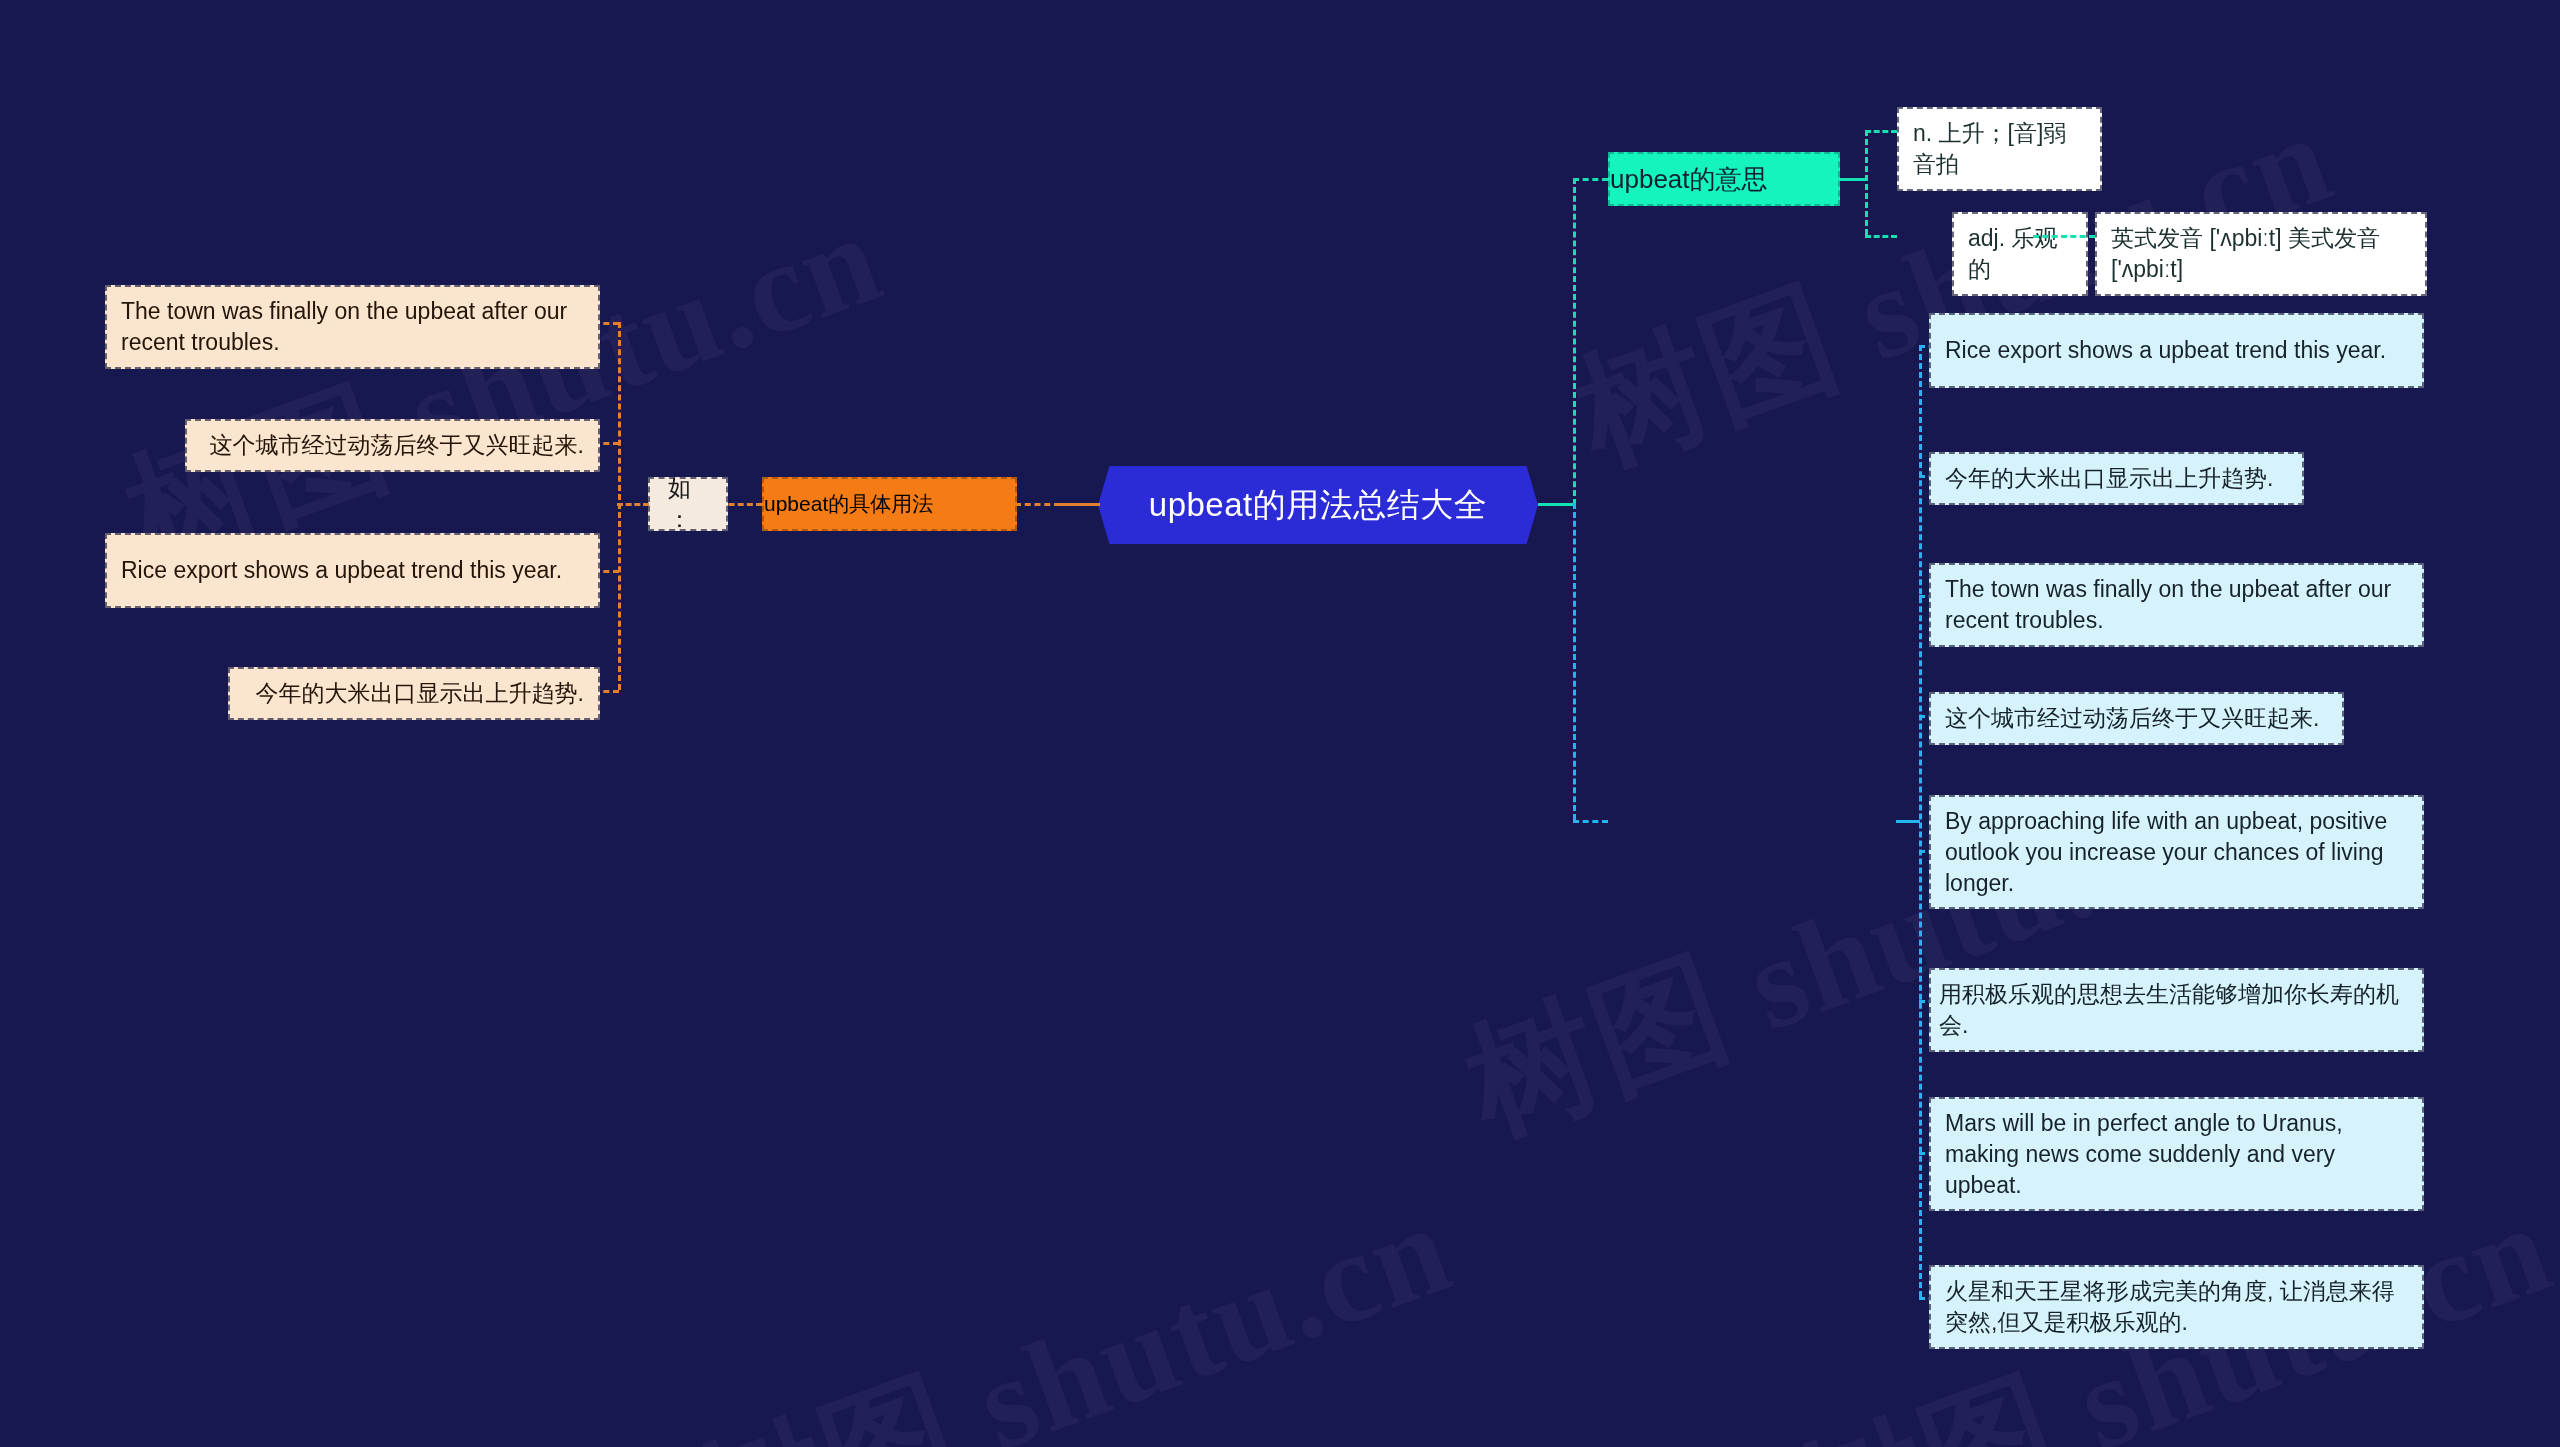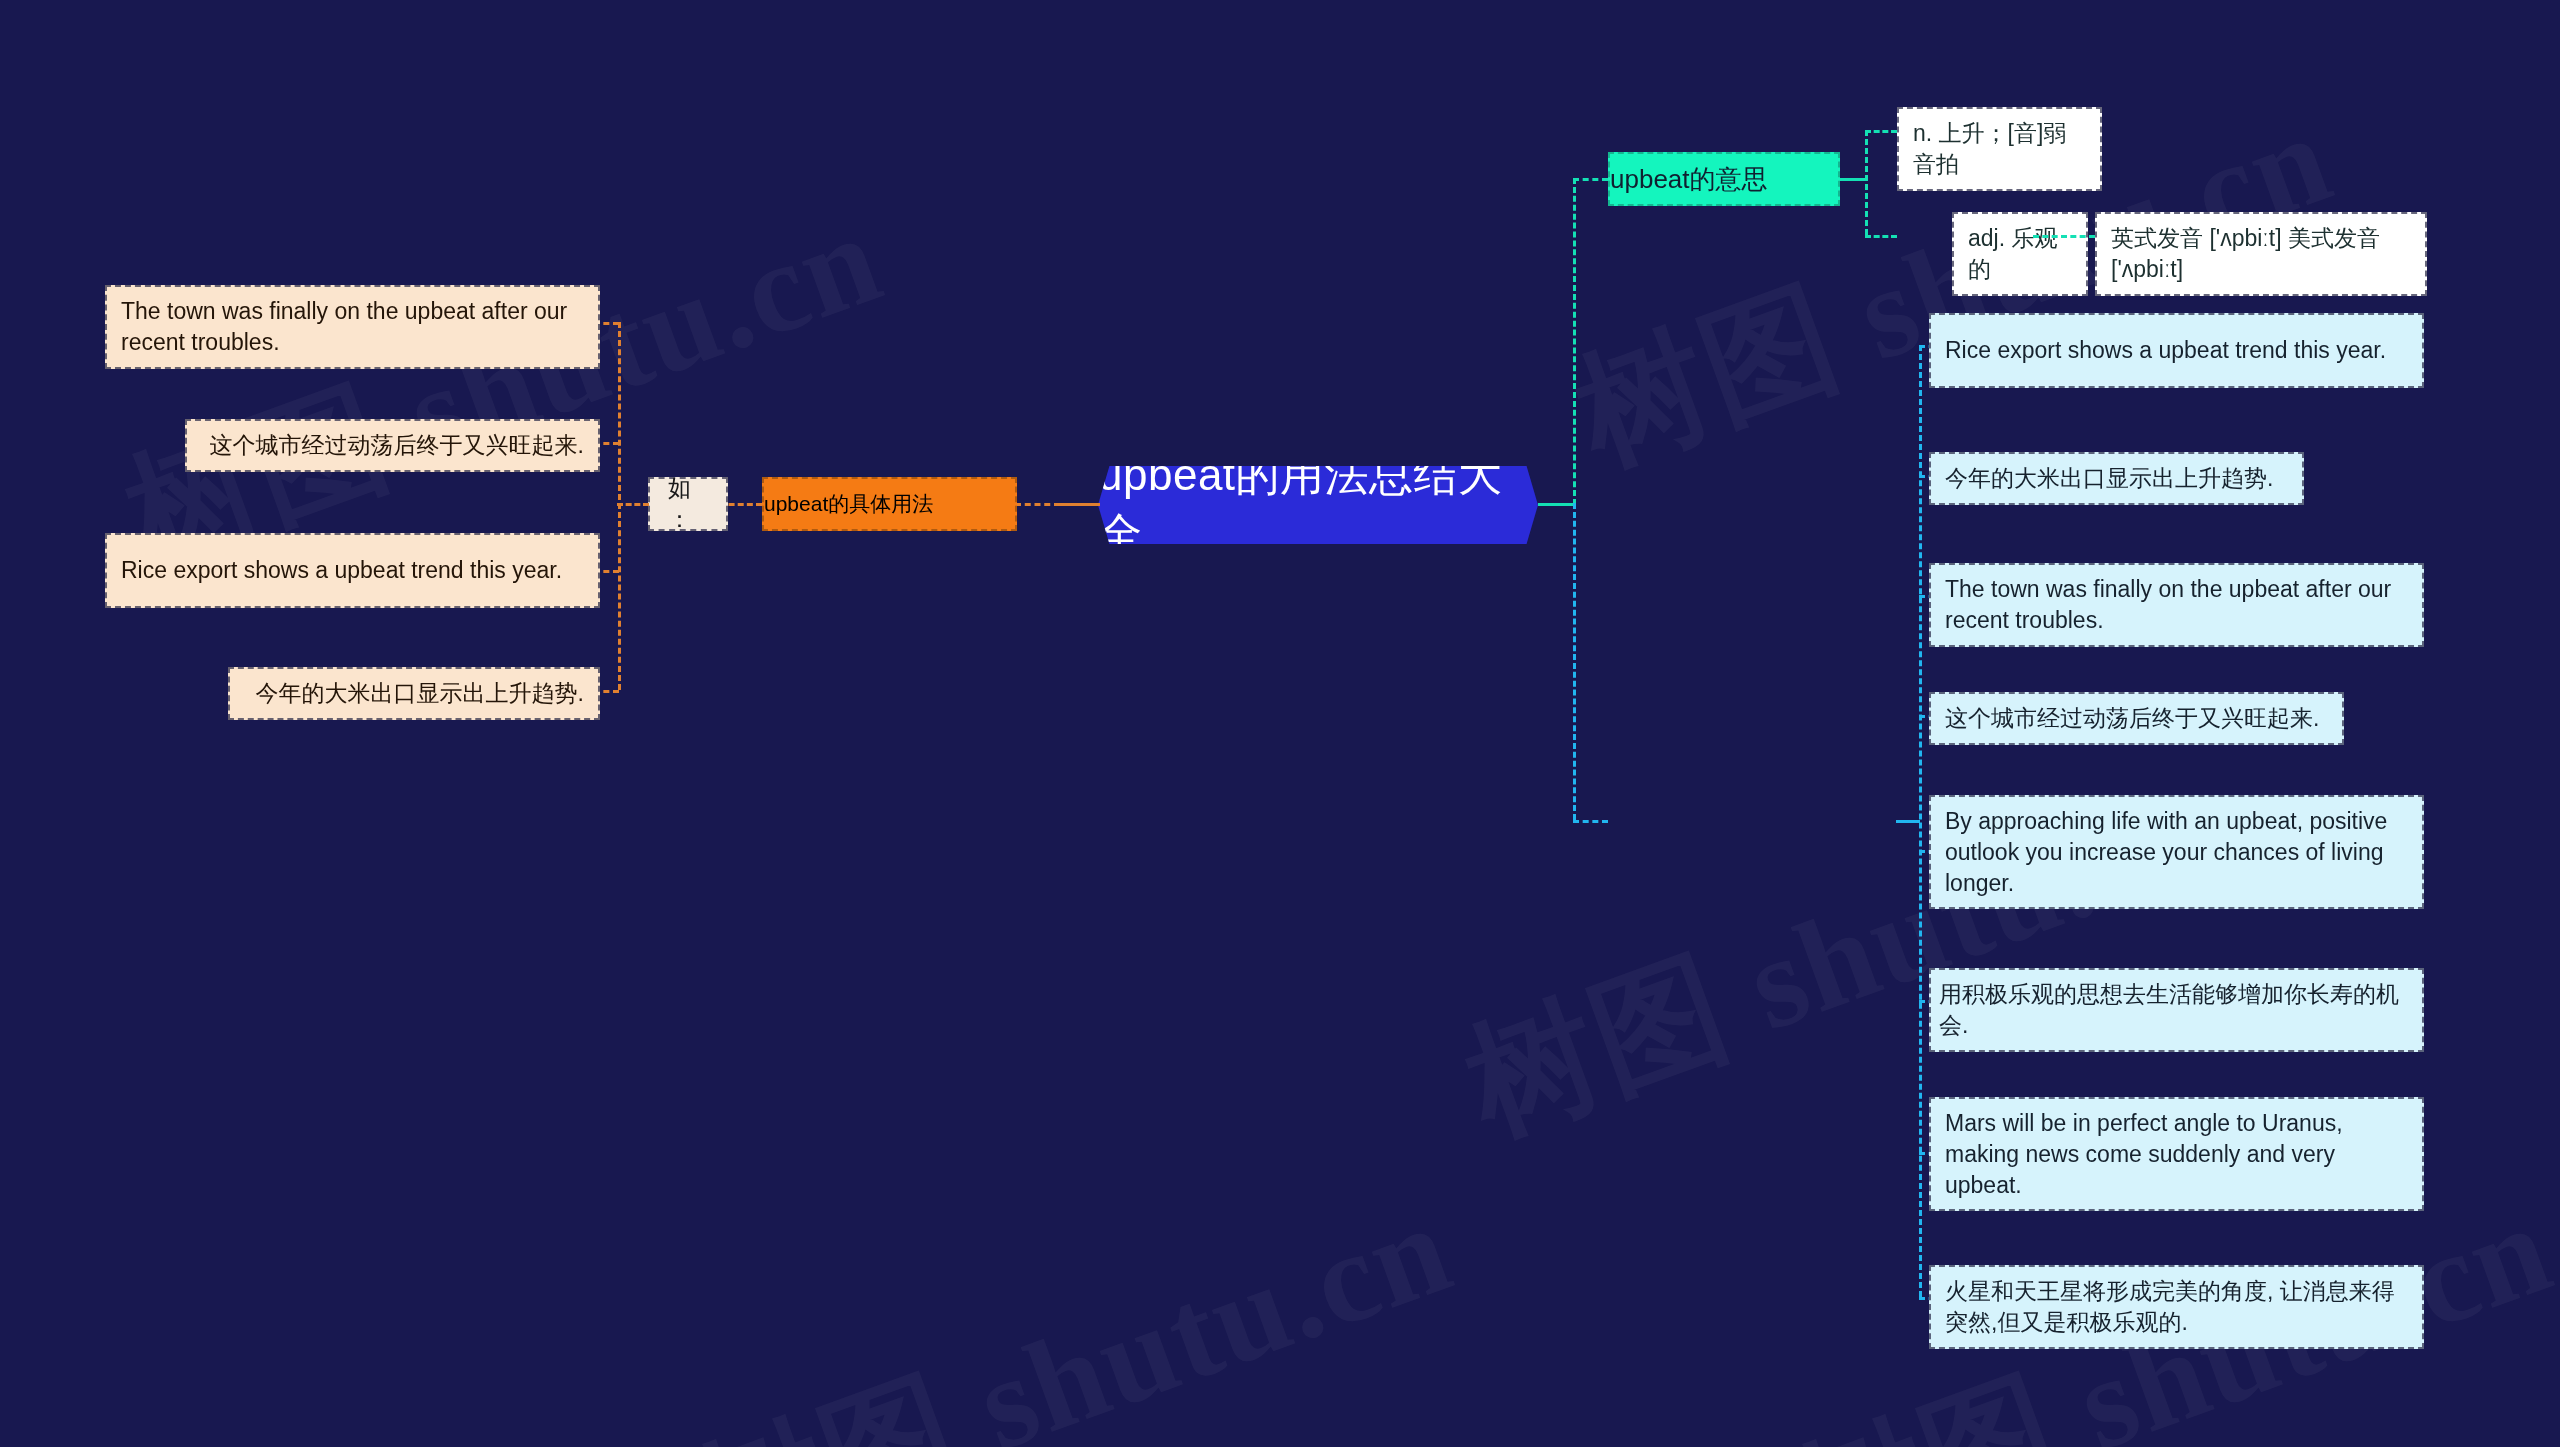--- a/index.html
+++ b/index.html
@@ -43,21 +43,21 @@
   .node .txt { display: block; width: 100%; }
 
   
   .root {
     position: absolute;
     background: #2B2BD8;
     color: #ffffff;
     display: flex;
     align-items: center;
     justify-content: center;
-    font-size: 44px;
+    font-size: 33px;
     letter-spacing: 0.5px;
     clip-path: polygon(2.6% 0, 97.4% 0, 100% 50%, 97.4% 100%, 2.6% 100%, 0 50%);
     border: none;
   }
 
   
   .branch-mean {
     background: #14F5BE;
     color: #102030;
     font-size: 26px;

